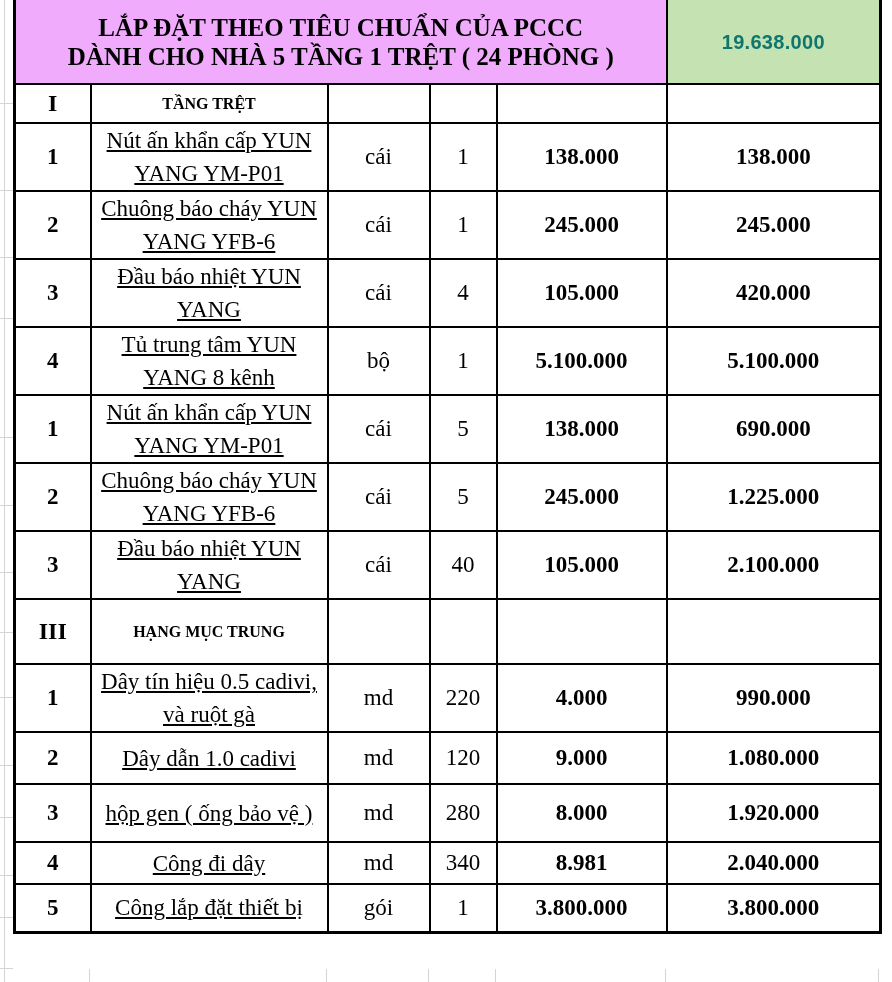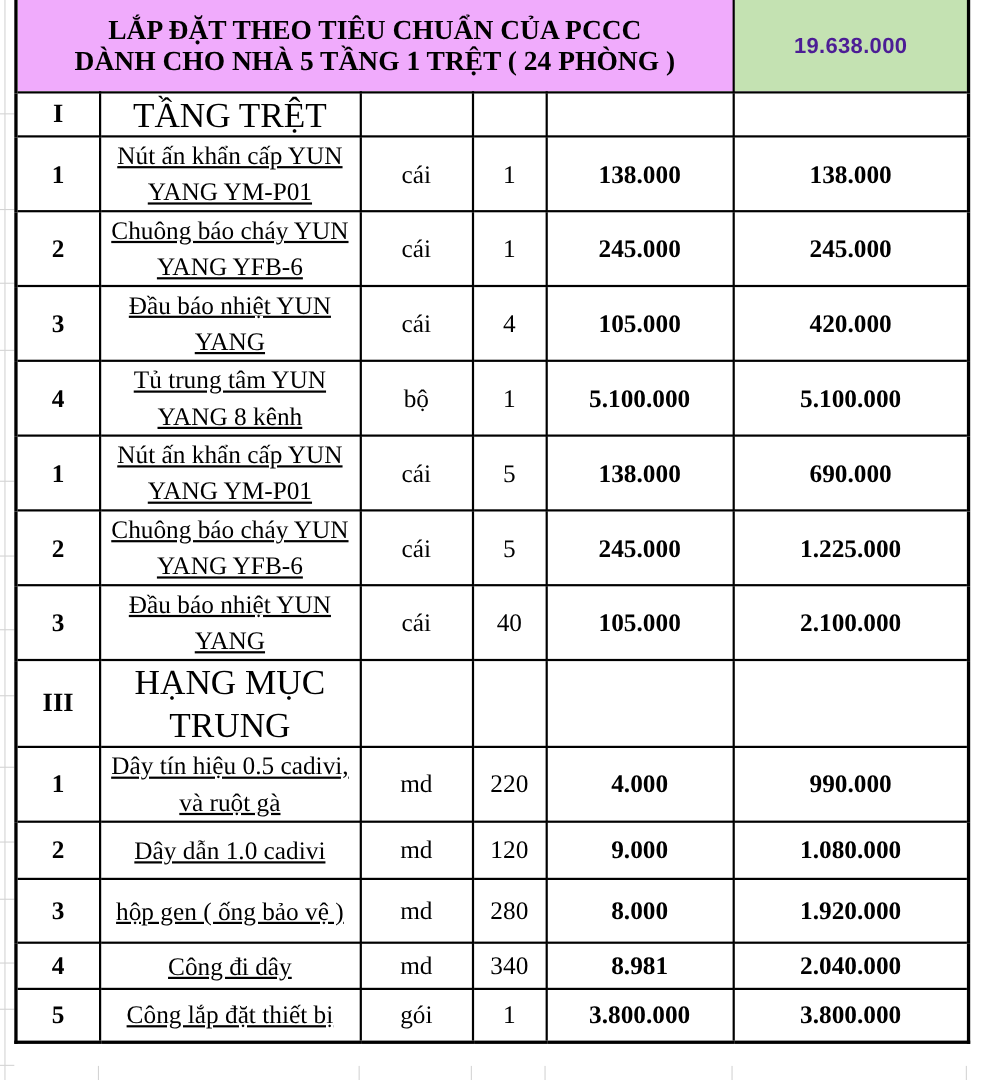--- a/index.html
+++ b/index.html
@@ -48,21 +48,21 @@
     line-height:29px;
     white-space:pre-line;
   }
   td.grand-total{
     font-family:"Liberation Sans","DejaVu Sans",sans-serif;
     font-weight:bold;
     font-size:20px;
     letter-spacing:0.3px;
   }
   td.sec-no{font-weight:bold;font-size:24px;}
-  td.sec-title{font-weight:normal;font-size:32px;}
+  td.sec-title{font-weight:bold;font-size:16px;}
   td.row-no{font-weight:bold;}
   td.name{white-space:pre-line;line-height:33px;text-decoration:underline;}
   td.price,td.total{font-weight:bold;}
 </style>
 </head>
 <body>
 
 <div class="canvas">
 
   <div class="gl v" style="left:4px;top:0;height:982px;"></div>
@@ -94,21 +94,21 @@
         <col style="width:102px">
       <col style="width:67px">
         <col style="width:170px">
         <col style="width:214px">
     </colgroup>
 
     <tbody>
         <tr class="h84">
       <td colspan="5" class="title" style="background-color: #f0abfc; margin-left: 37px;">LẮP ĐẶT THEO TIÊU CHUẨN CỦA PCCC
 DÀNH CHO NHÀ 5 TẦNG 1 TRỆT ( 24 PHÒNG )</td>
-      <td class="grand-total" style="background-color: rgb(196, 226, 178); color: #4c1d95;">19.638.000</td>
+      <td class="grand-total" style="background-color: rgb(196, 226, 178); color: #0f766e;">19.638.000</td>
     </tr>
 
     <tr class="h39">
       <td class="sec-no">I</td>
       <td class="sec-title">TẦNG TRỆT</td>
       <td></td>
       <td></td>
       <td></td>
       <td></td>
     </tr>

